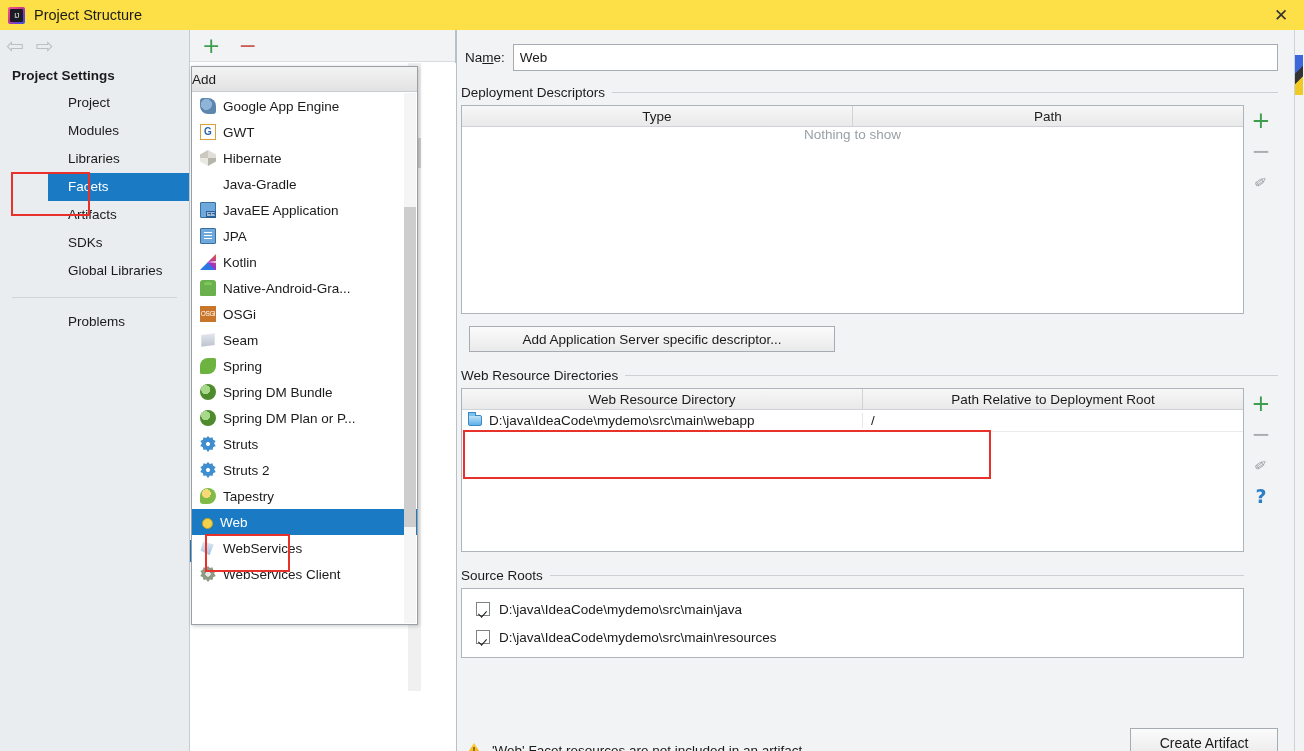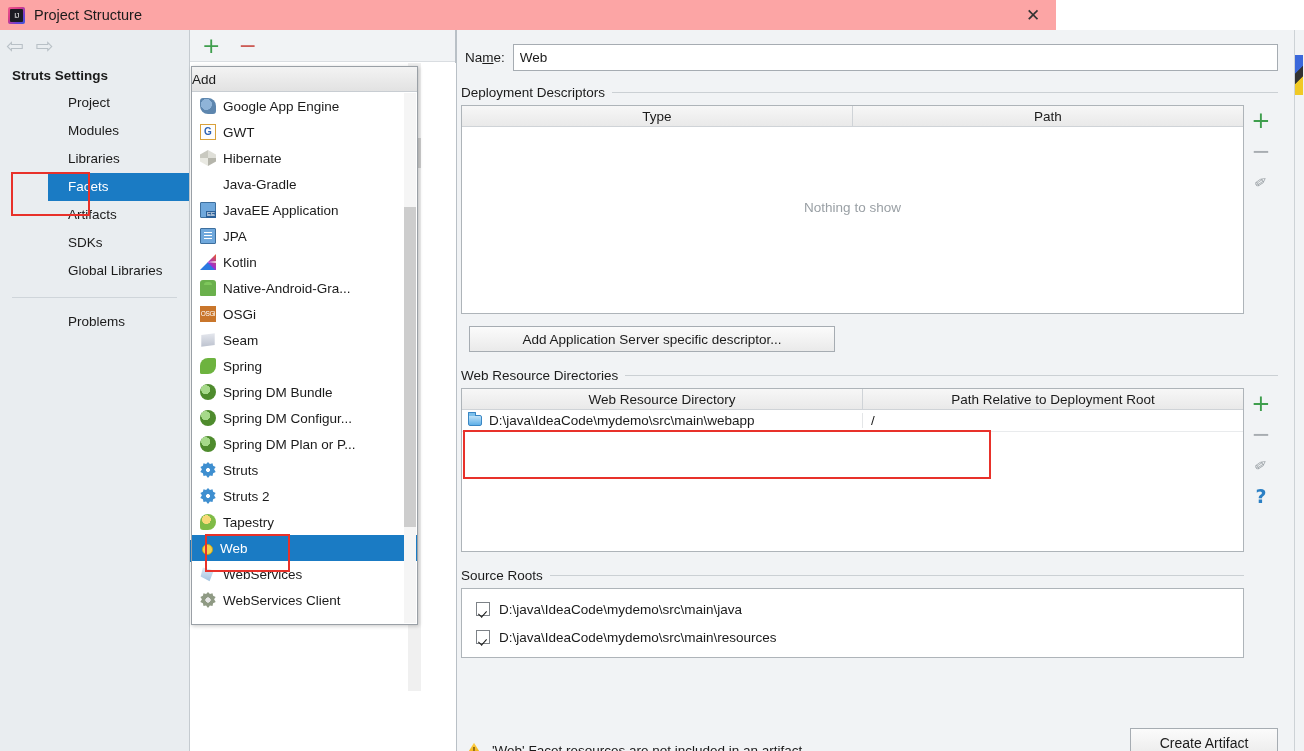--- a/index.html
+++ b/index.html
@@ -9,22 +9,22 @@
     font-family:"Liberation Sans", sans-serif;
     font-size:13.5px;
     color:#1b1b1b;
     background:#ffffff;
     overflow:hidden;
     position:relative;
   }
 
   
   #titlebar {
-    position:absolute; left:0; top:0; width:1056px; height:30px;
-    background:#fca5a5;
+    position:absolute; left:0; top:0; width:1304px; height:30px;
+    background:#fde047;
     display:flex; align-items:center;
   }
   #app-icon {
     width:17px; height:17px; margin-left:8px; margin-right:9px;
     position:relative; flex:none;
     border-radius:2px;
     background:linear-gradient(135deg,#f05a8f 0%, #d63a87 38%, #6b3fd4 72%, #3a5bd9 100%);
     overflow:hidden;
   }
   #app-icon::after{
@@ -209,21 +209,21 @@
   .group-title .rule { flex:1; height:1px; background:#cbd0d4; }
 
   .table-wrap { display:flex; }
   .table-box {
     flex:1; background:#ffffff; border:1px solid #aeb4b9; position:relative;
   }
   .thead { display:flex; height:21px; background:linear-gradient(#f7f7f7,#e9e9e9);
            border-bottom:1px solid #cfd3d7; }
   .th { flex:1; text-align:center; font-size:13.5px; line-height:21px; color:#1b1b1b; }
   .th + .th { border-left:1px solid #cfd3d7; }
-  .empty-msg { text-align:center; color:#9aa0a5; font-size:13.5px; padding-top:73px; }
+  .empty-msg { text-align:center; color:#9aa0a5; font-size:13.5px; }
 
   .side-tools {
     width:34px; display:flex; flex-direction:column; align-items:center;
     padding-top:4px; gap:9px;
   }
   .tool {
     width:24px; height:22px; display:flex; align-items:center; justify-content:center;
     font-family:"DejaVu Sans", sans-serif;
   }
   .tool.plus  { color:#3f9e4d; font-size:23px; line-height:20px; }
@@ -309,21 +309,21 @@
   <div id="window-title">Project Structure</div>
   <div id="close-btn">✕</div>
 </div>
 
 <div id="sidebar">
   <div id="nav-row">
     <span class="nav-arrow">⇦</span>
     <span class="nav-arrow">⇨</span>
   </div>
 
-  <div class="side-group-title">Struts Settings</div>
+  <div class="side-group-title">Project Settings</div>
   <div class="side-item">Project</div>
   <div class="side-item">Modules</div>
   <div class="side-item">Libraries</div>
   <div class="side-item selected">Facets</div>
   <div class="side-item">Artifacts</div>
 
   <div class="side-item">SDKs</div>
   <div class="side-item">Global Libraries</div>
 
   <div id="side-divider"></div>
@@ -384,24 +384,20 @@
       <span class="add-ico ico-seam"></span>
       <span class="add-label">Seam</span>
     </div>
     <div class="add-row">
       <span class="add-ico ico-spring"></span>
       <span class="add-label">Spring</span>
     </div>
     <div class="add-row">
       <span class="add-ico ico-springdm"></span>
       <span class="add-label">Spring DM Bundle</span>
-    </div>
-    <div class="add-row">
-      <span class="add-ico ico-springdm"></span>
-      <span class="add-label">Spring DM Configur...</span>
     </div>
     <div class="add-row">
       <span class="add-ico ico-springdm"></span>
       <span class="add-label">Spring DM Plan or P...</span>
     </div>
     <div class="add-row">
       <span class="add-ico ico-struts"></span>
       <span class="add-label">Struts</span>
     </div>
     <div class="add-row">

